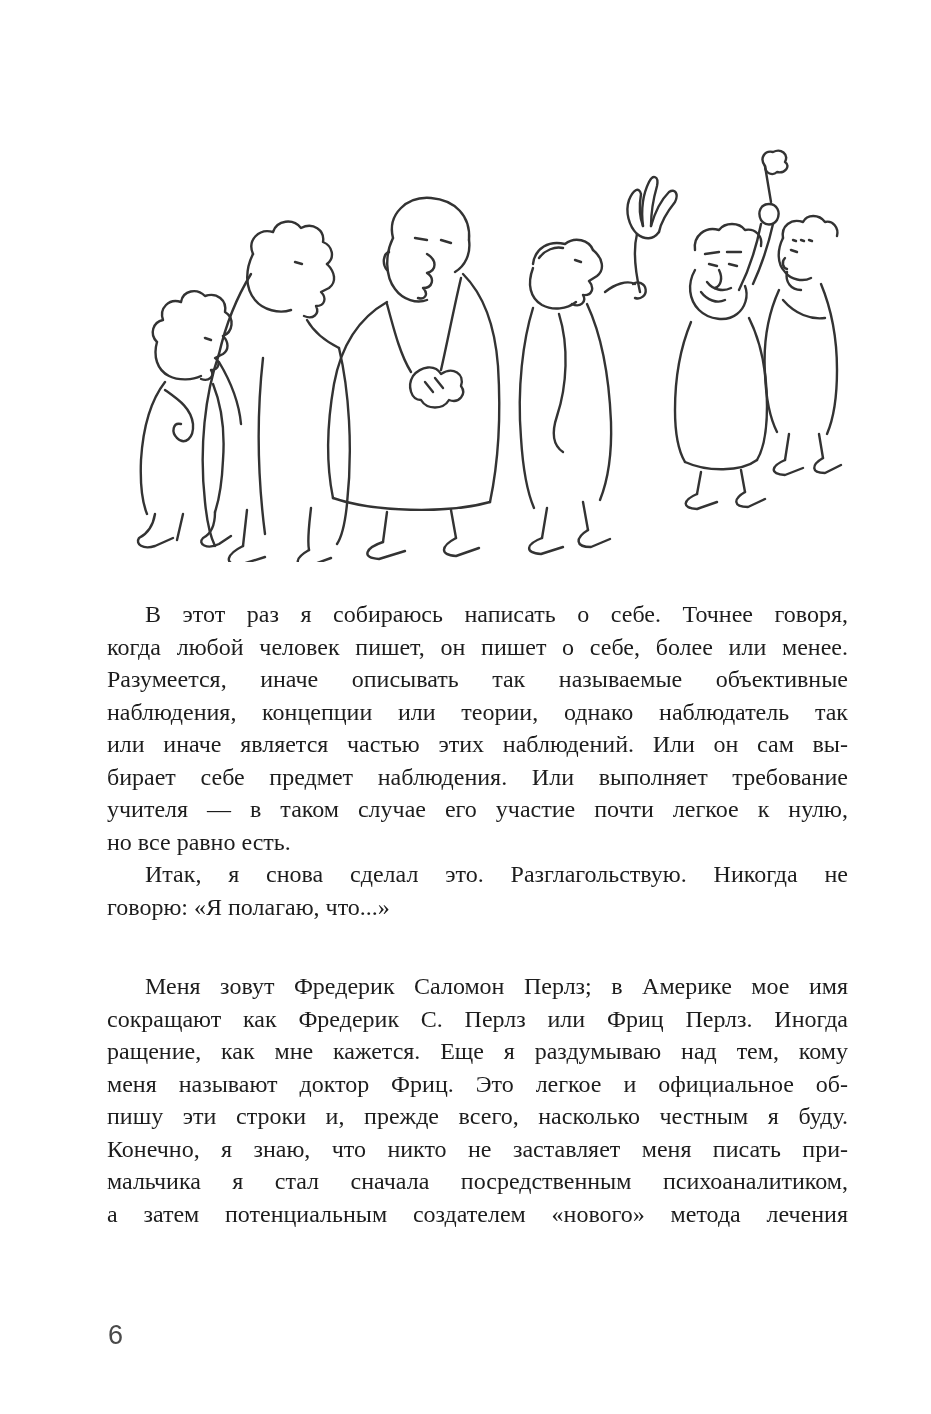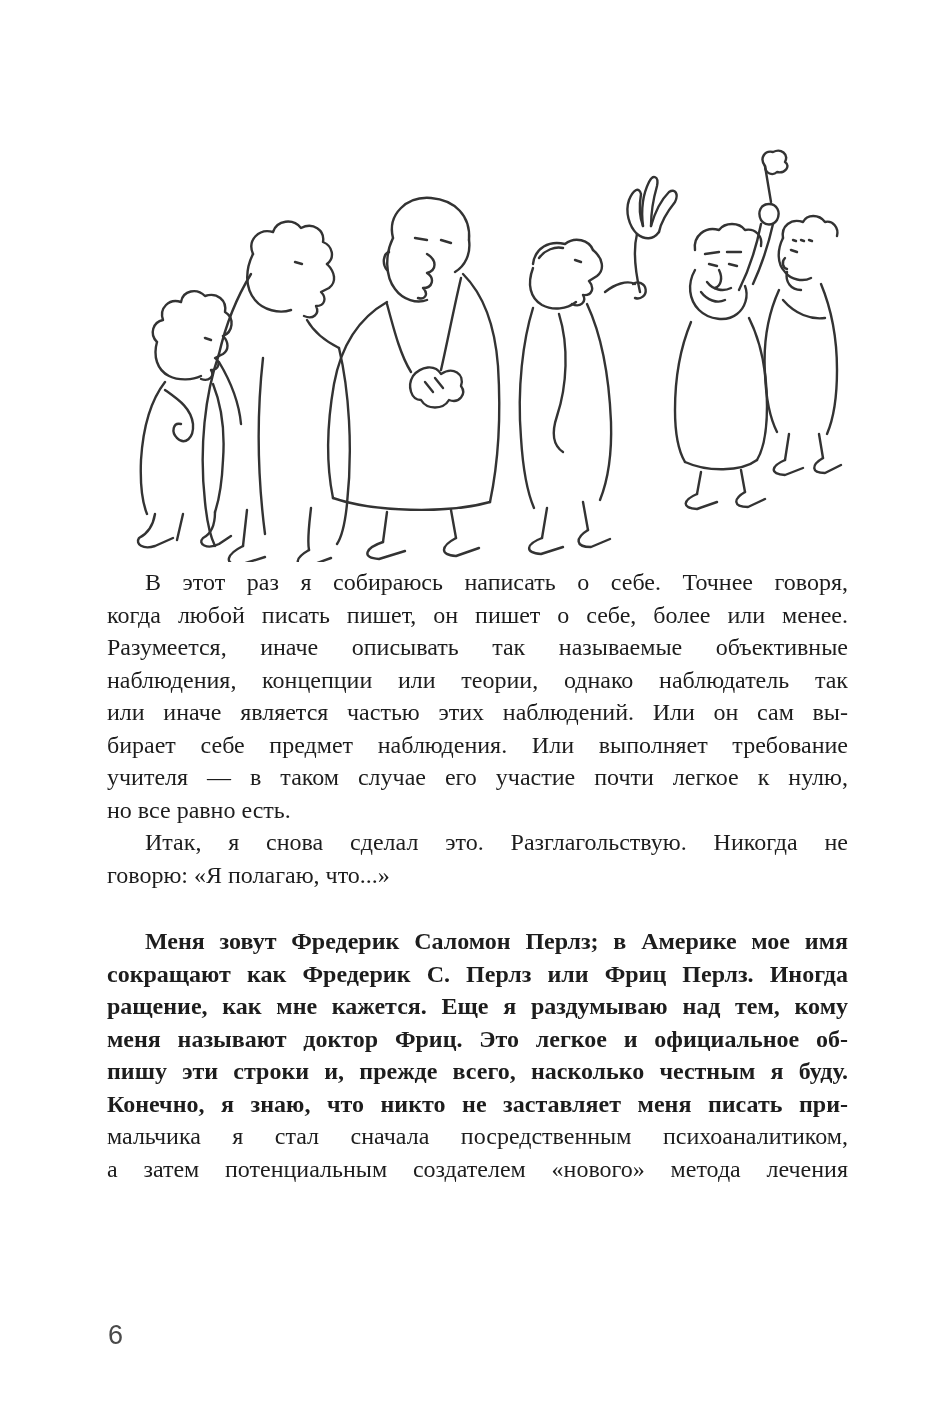--- a/index.html
+++ b/index.html
@@ -22,27 +22,27 @@
   .illustration path, .illustration line {
     fill: none;
     stroke: #333333;
     stroke-width: 2.4;
     stroke-linecap: round;
     stroke-linejoin: round;
   }
   .text-block {
     position: absolute;
     left: 107px;
-    top: 566px;
+    top: 598px;
     width: 741px;
     color: #1d1d1d;
     font-size: 24px;
     line-height: 32.5px;
   }
-  .para.section-break { margin-top: 34px; font-weight: bold; }
+  .para.section-break { margin-top: 47px; }
   .line {
     text-align: justify;
     text-align-last: left;
     white-space: normal;
   }
   .line.just { text-align-last: justify; }
   .line.indent { text-indent: 38px; }
   .page-number {
     position: absolute;
     left: 108px;
@@ -167,21 +167,21 @@
       <path d="M648,158 C660,172 676,178 690,176"></path>
       <path d="M654,292 L650,318 M684,292 L688,316"></path>
       <path d="M650,318 C636,324 634,332 650,333 L668,326"></path>
       <path d="M688,316 C676,323 676,331 690,331 L706,323"></path>
     </g>
   </svg>
 
   <div class="text-block">
       <div class="para">
         <div class="line indent just">В этот раз я собираюсь написать о себе. Точнее говоря,</div>
-        <div class="line just">когда любой писать пишет, он пишет о себе, более или менее.</div>
+        <div class="line just">когда любой человек пишет, он пишет о себе, более или менее.</div>
         <div class="line just">Разумеется, иначе описывать так называемые объективные</div>
         <div class="line just">наблюдения, концепции или теории, однако наблюдатель так</div>
         <div class="line just">или иначе является частью этих наблюдений. Или он сам вы-</div>
         <div class="line just">бирает себе предмет наблюдения. Или выполняет требование</div>
         <div class="line just">учителя — в таком случае его участие почти легкое к нулю,</div>
         <div class="line">но все равно есть.</div>
       </div>
       <div class="para">
         <div class="line indent just">Итак, я снова сделал это. Разглагольствую. Никогда не</div>
         <div class="line">говорю: «Я полагаю, что...»</div>

